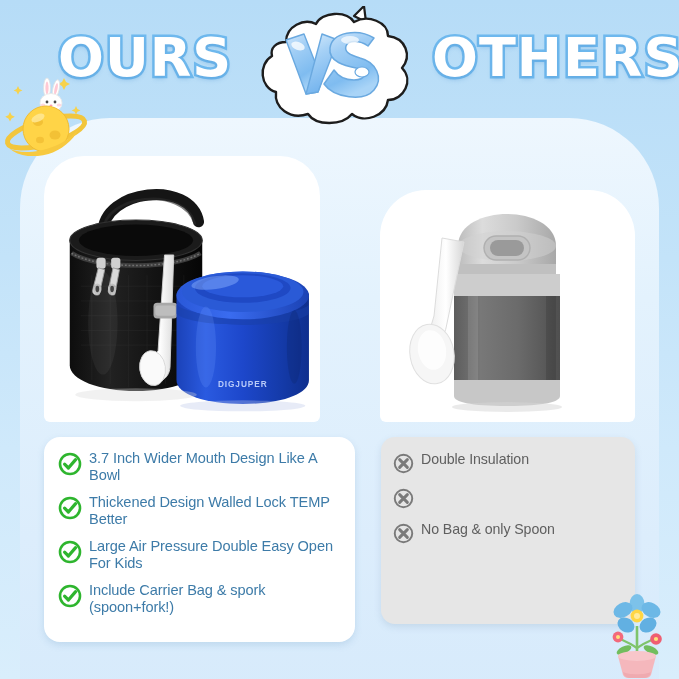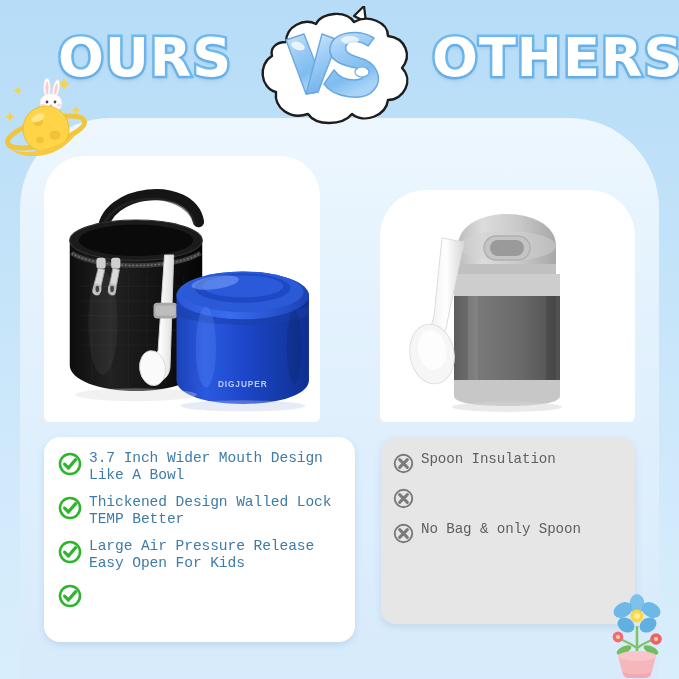--- a/index.html
+++ b/index.html
@@ -97,21 +97,21 @@
     display:flex;
     align-items:flex-start;
     margin-bottom:9px;
   }
   .feat:last-child { margin-bottom:0; }
 
   .feat-icon { flex:0 0 auto; margin-right:7px; margin-top:2px; }
   .feat-icon svg { display:block; }
 
   .feat-text {
-    font-family:Liberation Mono, monospace;
+    font-family:Liberation Sans, sans-serif;
     font-size:14.6px;
     line-height:17px;
     letter-spacing:-.1px;
   }
   .card-left  .feat-text { color:#3d7ba8; }
   .card-left  .feat { margin-bottom:10px; }
   .card-right .feat-text { color:#5f5f5f; font-size:14.2px; }
   .card-right .feat-list { padding:14px 8px 8px 12px; }
   .card-right .feat { margin-bottom:12px; }
 </style>
@@ -405,47 +405,48 @@
         <span class="feat-text">Thickened Design Walled Lock TEMP Better</span>
       </div>
 
       <div class="feat">
         <span class="feat-icon">
           <svg width="24" height="24" viewBox="0 0 24 24">
             <circle cx="12" cy="12" r="10" fill="none" stroke="#2eb52e" stroke-width="2.6"></circle>
             <path d="M6.6 12.2 L10.4 16 L17.6 7.6" fill="none" stroke="#2eb52e" stroke-width="3.2" stroke-linecap="round" stroke-linejoin="round"></path>
           </svg>
         </span>
-        <span class="feat-text">Large Air Pressure Release Easy Open For Kids</span>
+        <span class="feat-text">Large Air Pressure Double Easy Open For Kids</span>
       </div>
 
       <div class="feat">
         <span class="feat-icon">
           <svg width="24" height="24" viewBox="0 0 24 24">
             <circle cx="12" cy="12" r="10" fill="none" stroke="#2eb52e" stroke-width="2.6"></circle>
             <path d="M6.6 12.2 L10.4 16 L17.6 7.6" fill="none" stroke="#2eb52e" stroke-width="3.2" stroke-linecap="round" stroke-linejoin="round"></path>
           </svg>
         </span>
+        <span class="feat-text">Include Carrier Bag &amp; spork (spoon+fork!)</span>
       </div>
 
     </div>
   </div>
 
   <div class="card card-right">
     <div class="feat-list">
 
 
       <div class="feat">
         <span class="feat-icon">
           <svg width="21" height="21" viewBox="0 0 24 24">
             <circle cx="12" cy="12" r="10" fill="none" stroke="#7a7a7a" stroke-width="2.2"></circle>
             <path d="M7.6 7.6 L16.4 16.4 M16.4 7.6 L7.6 16.4" stroke="#7a7a7a" stroke-width="3.4" stroke-linecap="round"></path>
           </svg>
         </span>
-        <span class="feat-text">Spoon Insulation</span>
+        <span class="feat-text">Double Insulation</span>
       </div>
 
       <div class="feat">
         <span class="feat-icon">
           <svg width="21" height="21" viewBox="0 0 24 24">
             <circle cx="12" cy="12" r="10" fill="none" stroke="#7a7a7a" stroke-width="2.2"></circle>
             <path d="M7.6 7.6 L16.4 16.4 M16.4 7.6 L7.6 16.4" stroke="#7a7a7a" stroke-width="3.4" stroke-linecap="round"></path>
           </svg>
         </span>
       </div>

